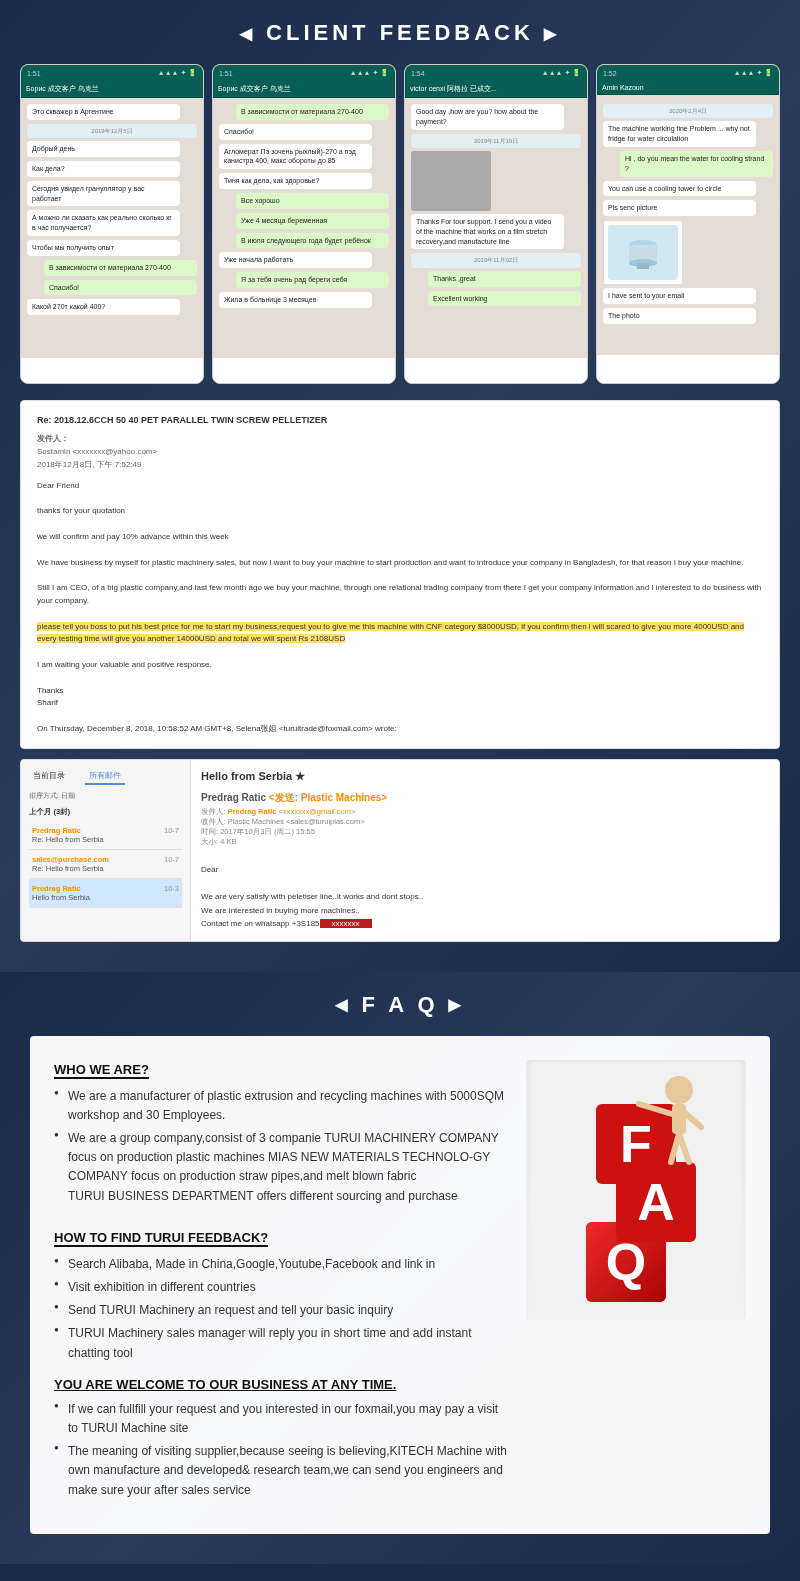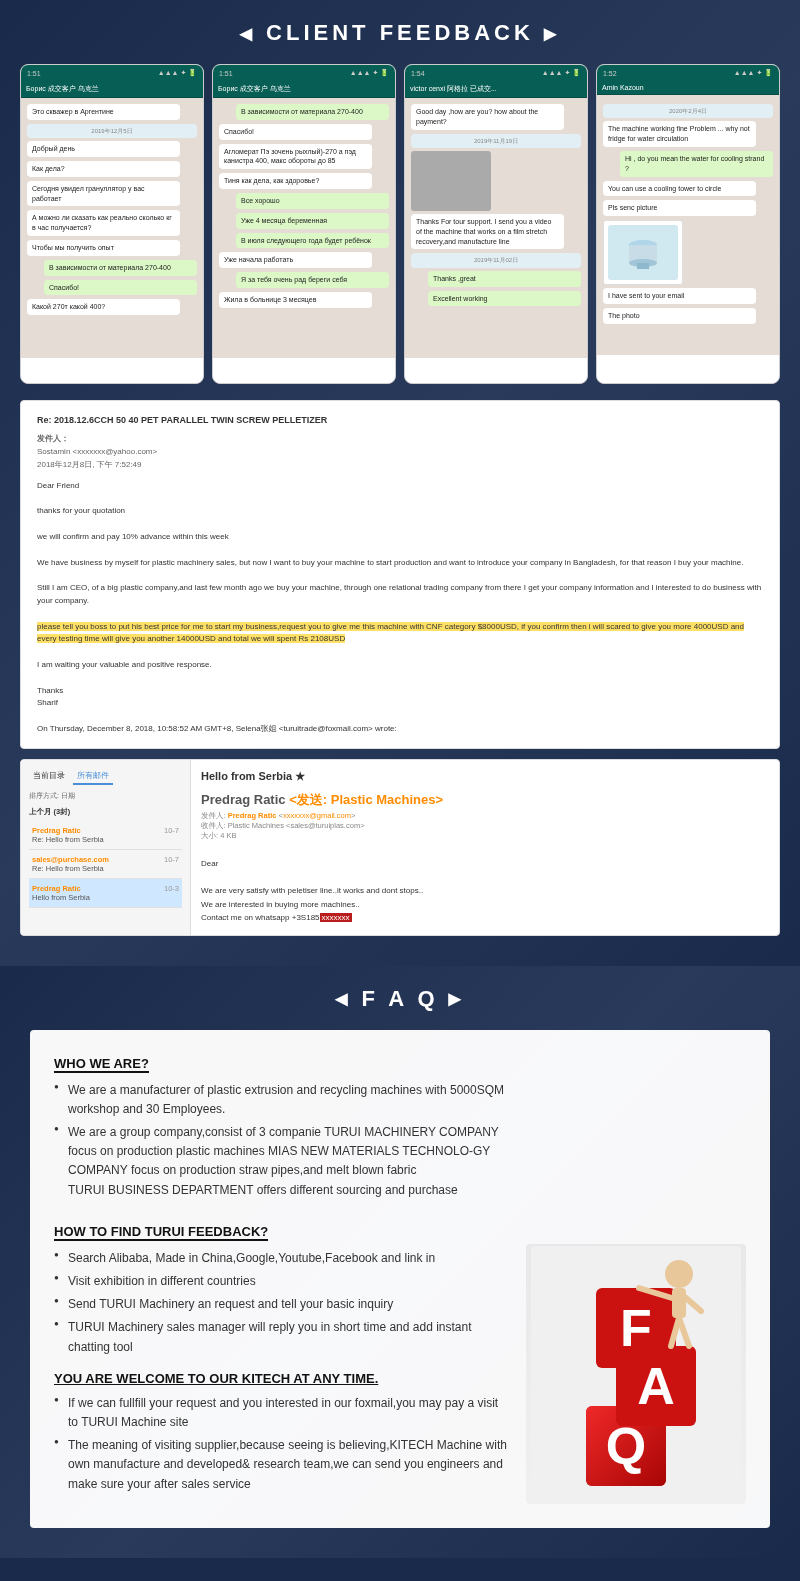--- a/index.html
+++ b/index.html
@@ -135,21 +135,21 @@
     }
     .email-sidebar {
       width: 170px;
       background: #f5f5f5;
       border-right: 1px solid #ddd;
       padding: 8px;
       font-size: 8px;
     }
     .email-sidebar-header {
       display: flex;
-      gap: 4px;
+      gap: 16px;
       margin-bottom: 6px;
     }
     .email-sidebar-tab {
       font-size: 8px;
       color: #333;
       padding: 2px 4px;
       border-bottom: 2px solid transparent;
     }
     .email-sidebar-tab.active {
       border-bottom-color: #4a90d9;
@@ -172,21 +172,21 @@
       padding: 10px;
       font-size: 8px;
     }
     .email-main-subject {
       font-size: 11px;
       font-weight: bold;
       color: #333;
       margin-bottom: 8px;
     }
     .email-main-from {
-      font-size: 13px;
+      font-size: 10px;
       color: #555;
       margin-bottom: 2px;
     }
     .email-main-from span { color: #ff8c00; font-weight: bold; }
     .email-main-meta { color: #888; font-size: 7.5px; margin-bottom: 16px; }
     .email-main-body { font-size: 8px; color: #333; line-height: 1.7; }
 
     
     .faq-section {
       background: linear-gradient(135deg, #1a2a4a 0%, #2a3a5a 50%, #1a2a4a 100%);
@@ -195,21 +195,21 @@
 
     .faq-content {
       background: rgba(255,255,255,0.97);
       border-radius: 4px;
       padding: 24px 24px 24px;
     }
 
     .faq-inner {
       display: flex;
       gap: 15px;
-      align-items: flex-end;
+      align-items: flex-start;
     }
 
     .faq-text {
       flex: 1;
     }
 
     .faq-image {
       width: 220px;
       flex-shrink: 0;
     }
@@ -425,27 +425,28 @@
       <div class="email-main-subject">
         <span>Hello from Serbia ★</span>
       </div>
       <div class="email-main-from">
         <b>Predrag Ratic</b>
         <span> &lt;<span>发送: Plastic Machines</span>&gt;</span>
       </div>
       <div class="email-main-meta">
         <div>发件人: <span style="color:#ff8c00;font-weight:bold;">Predrag Ratic</span> &lt;<span style="color:#ff8c00;">xxxxxxx@gmail.com</span>&gt;</div>
         <div>收件人: Plastic Machines &lt;sales@turuiplas.com&gt;</div>
+        <div>时间: 2017年10月3日 (周二) 15:55</div>
         <div>大小: 4 KB</div>
       </div>
       <div class="email-main-body">
         Dear<br><br>
         We are very satisfy with peletiser line..it works and dont stops..<br>
         We are interested in buying more machines..<br>
-        Contact me on whatsapp +3S185<span style="background:#b91c1c;color:#fff;padding:0 2px;">xxxxxxx</span>
+        Contact me on whatsapp +3S185<span style="background:#b91c1c;color:#fff;padding:0 12px;">xxxxxxx</span>
       </div>
     </div>
   </div>
 </div>
 
 <div class="faq-section">
   <div class="section-title">
     <span class="chevron">◀</span>
     <span>F A Q</span>
     <span class="chevron">▶</span>
@@ -464,21 +465,21 @@
         
         <div class="faq-heading">HOW TO FIND TURUI FEEDBACK?</div>
         <ul class="faq-list">
           <li>Search Alibaba, Made in China,Google,Youtube,Facebook and link in</li>
           <li>Visit exhibition in different countries</li>
           <li>Send TURUI Machinery an request and tell your basic inquiry</li>
           <li>TURUI Machinery sales manager will reply you in short time and add instant chatting tool</li>
         </ul>
 
         
-        <div class="factory-heading">YOU ARE WELCOME TO OUR KITECH AT ANY TIME.</div>
+        <div class="factory-heading">YOU ARE WELCOME TO OUR BUSINESS AT ANY TIME.</div>
         <ul class="faq-list">
           <li>If we can fullfill your request and you interested in our foxmail,you may pay a visit to TURUI Machine site</li>
           <li>The meaning of visiting supplier,because seeing is believing,KITECH Machine with own manufacture and developed&amp; research team,we can send you engineers and make sure your after sales service</li>
         </ul>
       </div>
 
       <div class="faq-image">
         <div class="faq-img-placeholder">
           <svg width="210" height="255" viewBox="0 0 210 255" xmlns="http://www.w3.org/2000/svg">
 

